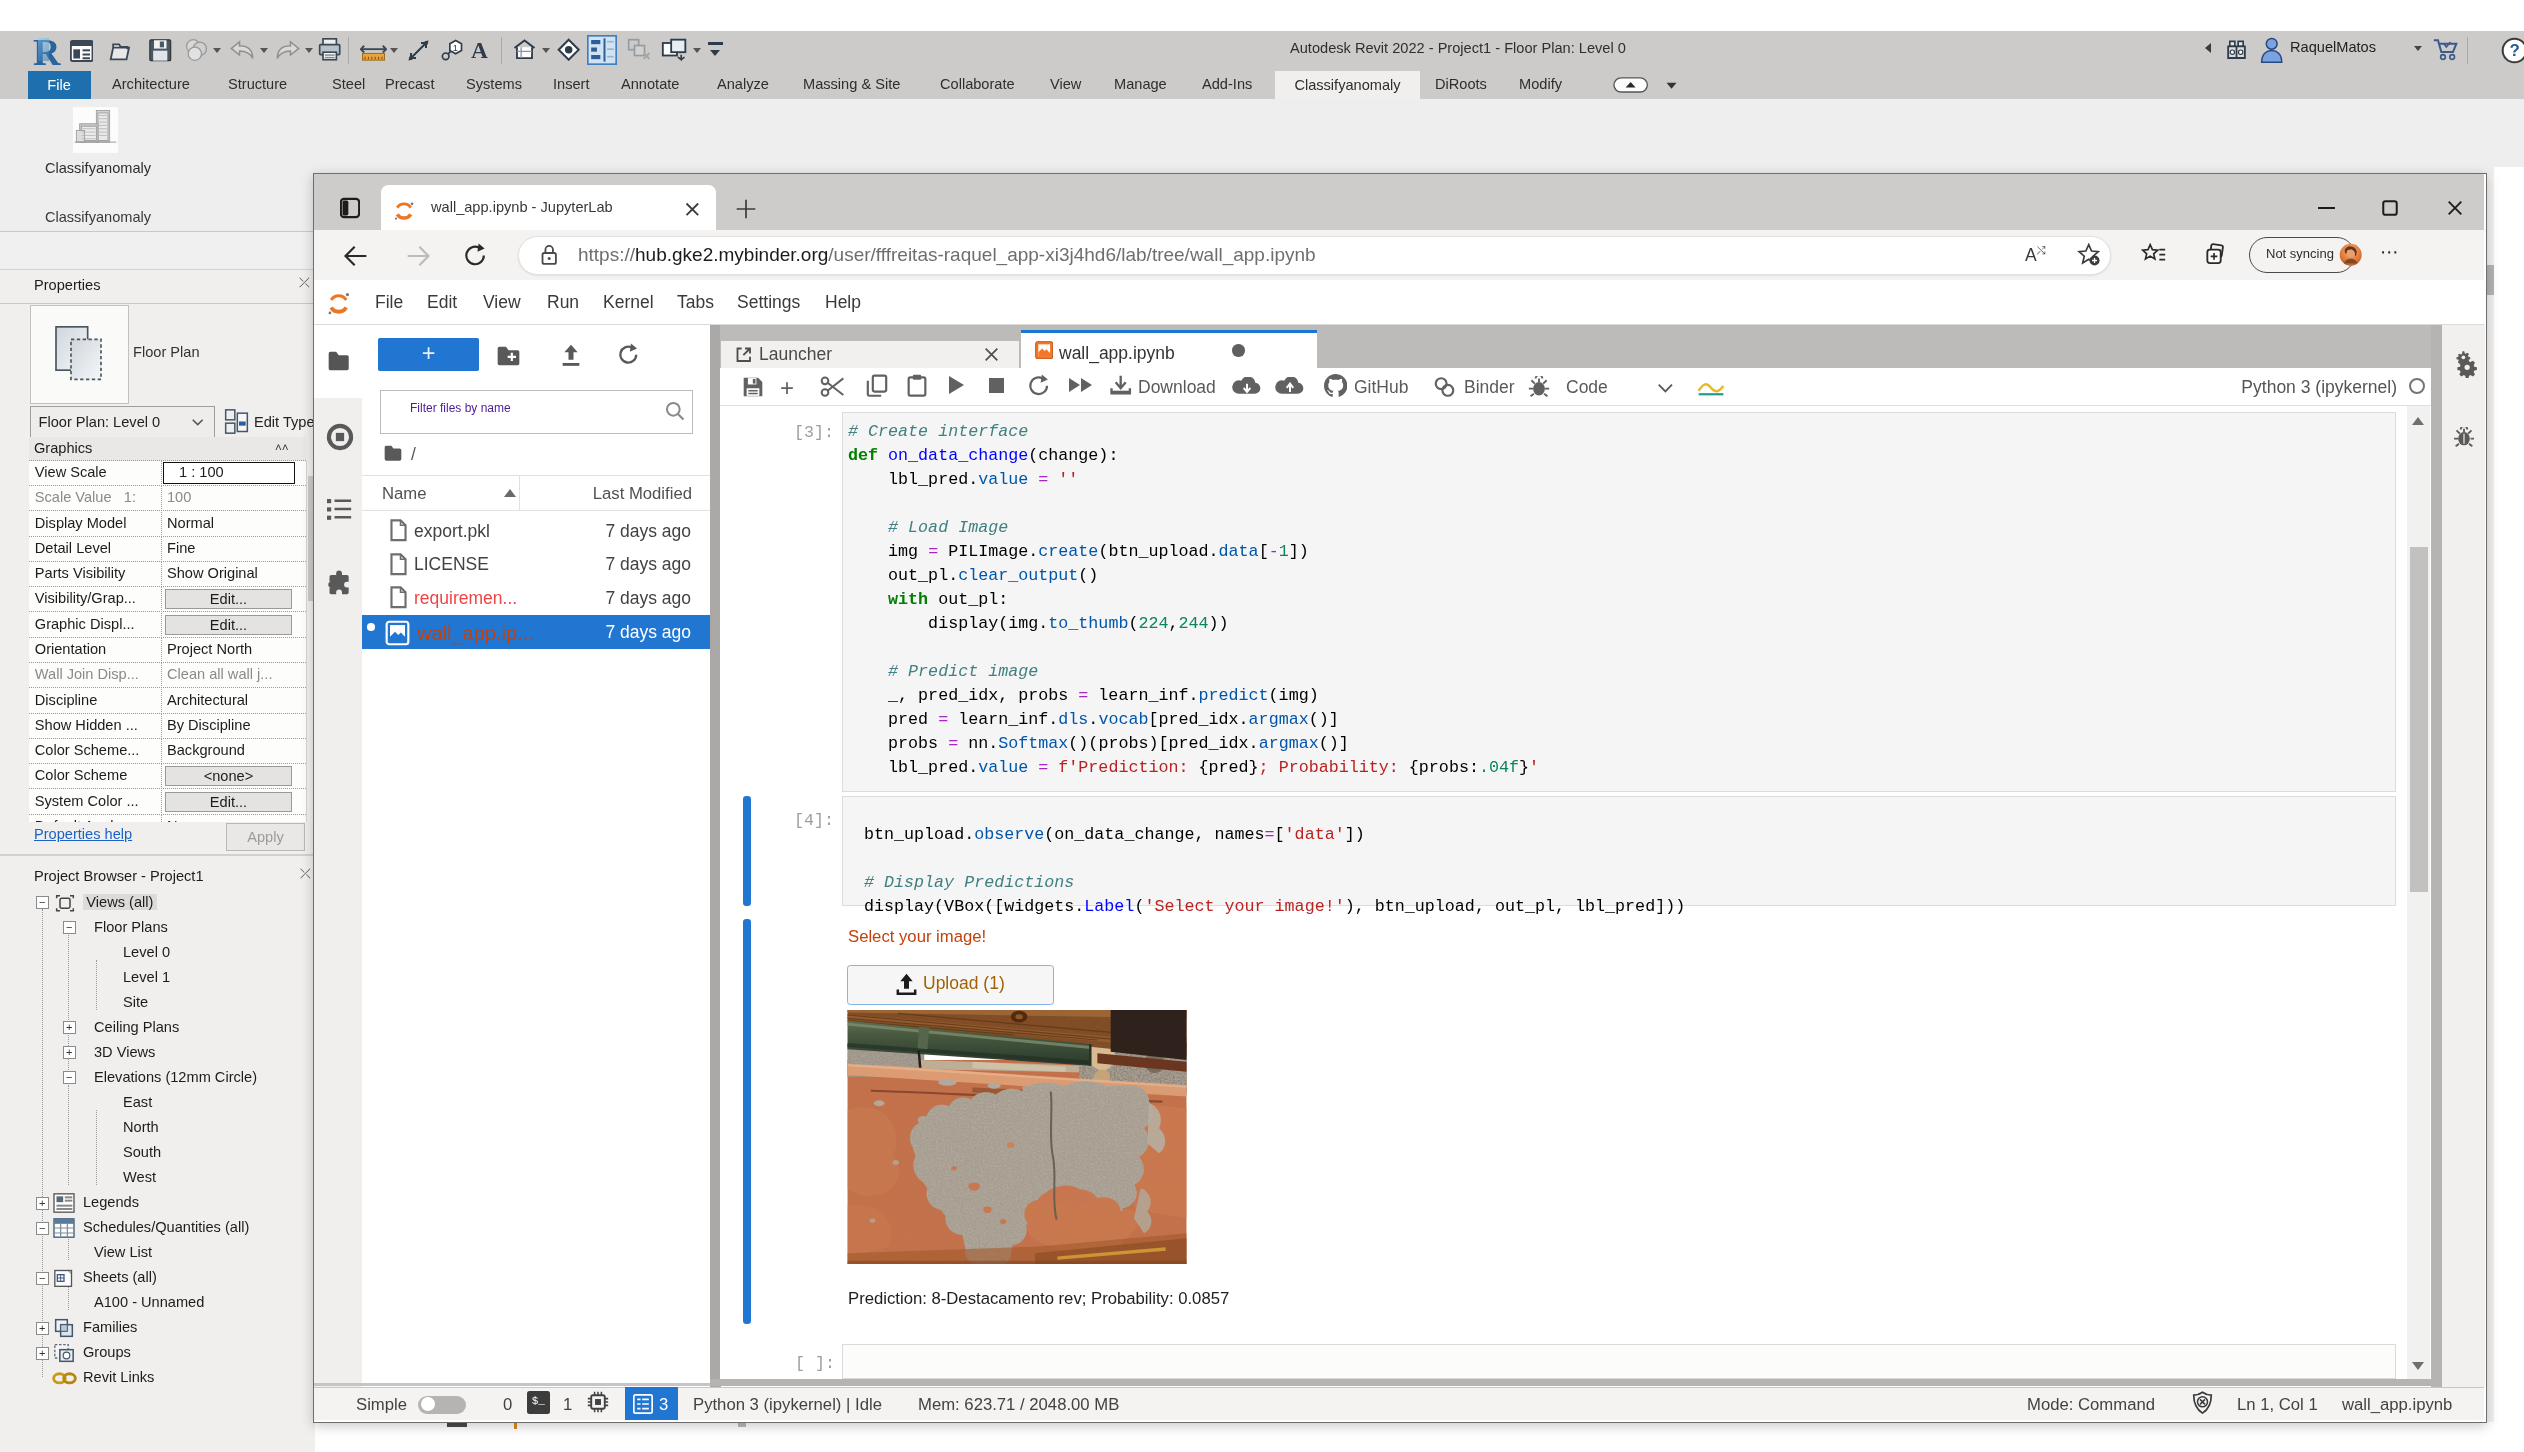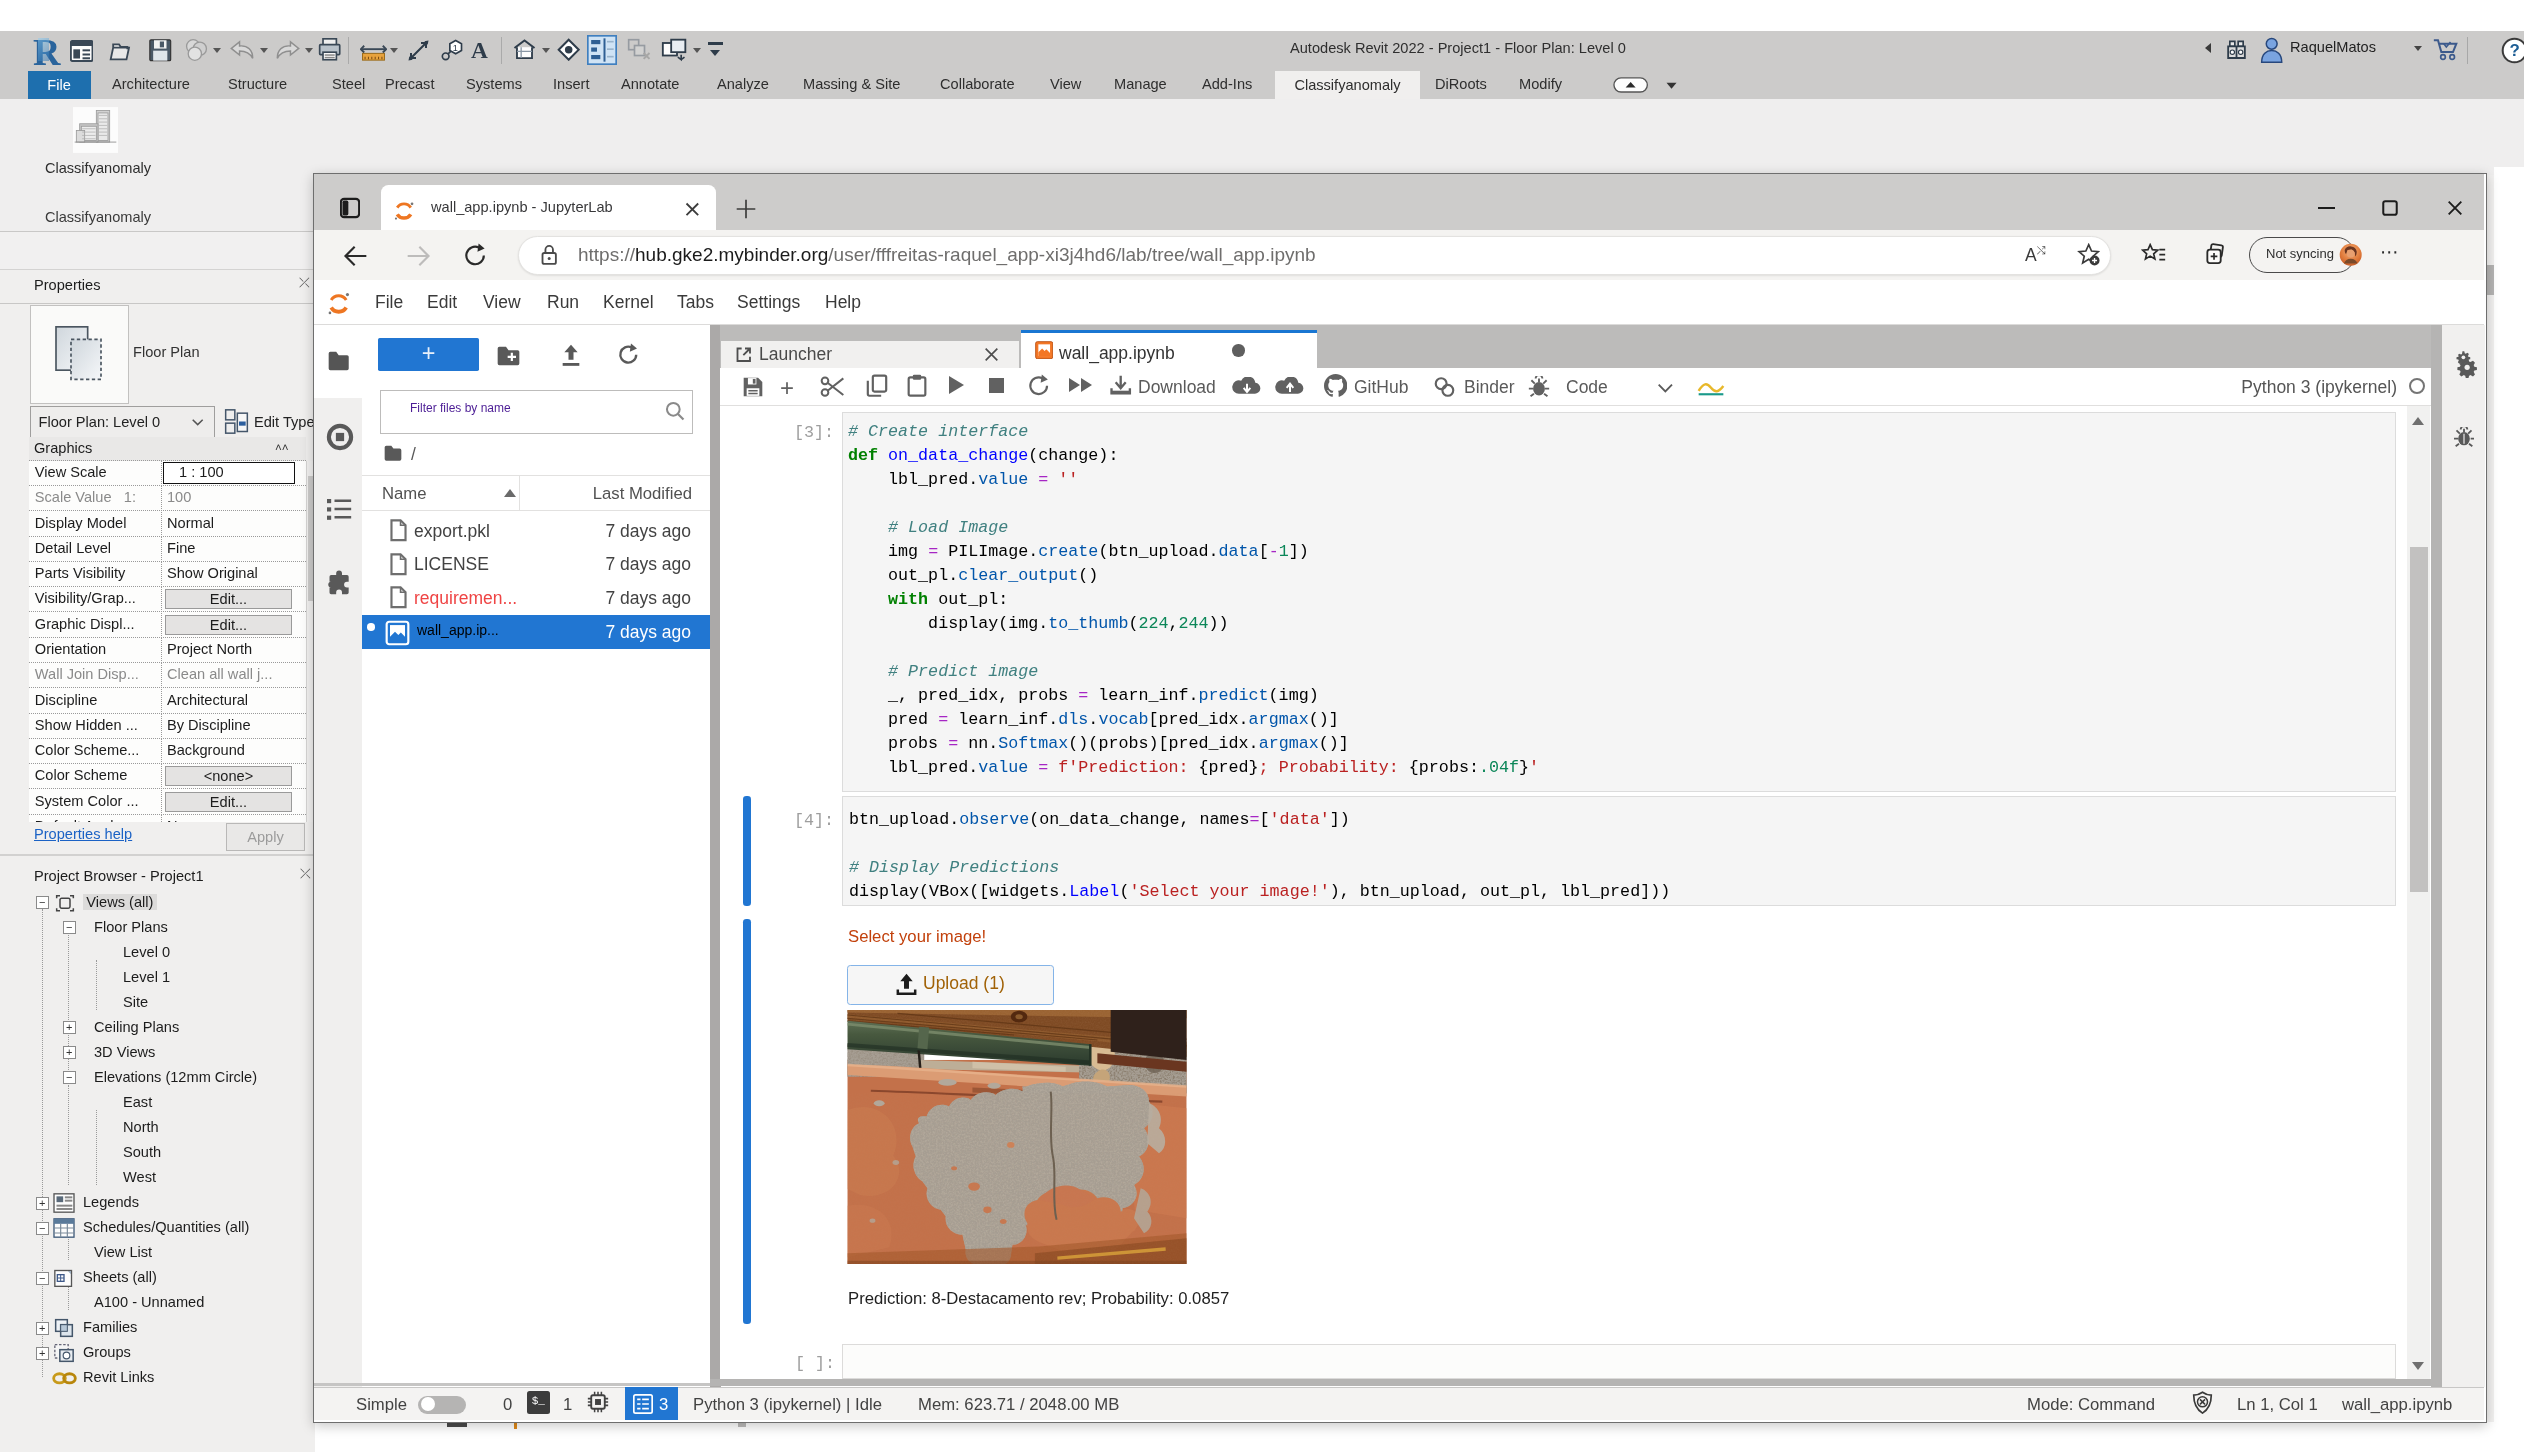--- a/index.html
+++ b/index.html
@@ -623,21 +623,21 @@
     <div class="a" style="left:100px;top:414px;font-size:17.5px;color:#ef4444">requiremen...</div>
     <div class="a" style="left:234px;top:414px;width:143px;font-size:17.5px;color:#424242;text-align:right">7 days ago</div>
 
     <div class="a" style="left:48px;top:441px;width:348px;height:34px;background:#2176d2"></div>
     <div class="a" style="left:53px;top:449px;width:7.5px;height:7.5px;border-radius:50%;background:#fff"></div>
     <svg class="a" style="left:71px;top:446px" width="25" height="26" viewBox="0 0 30 31">
         <rect x="2" y="2" width="26" height="27" rx="3" fill="none" stroke="#fff" stroke-width="2.6"></rect>
         <rect x="6" y="6" width="18" height="19" fill="#fff"></rect>
         <path d="M6 20 l6-6 4 4 3-3 5 5 v5 H6 Z" fill="#2176d2"></path>
       </svg>
-    <div class="a" style="left:103px;top:448px;font-size:14px;color:#000000">wall_app.ip...</div>
+    <div class="a" style="left:103px;top:448px;font-size:20px;color:#c2410c">wall_app.ip...</div>
     <div class="a" style="left:234px;top:448px;width:143px;font-size:17.5px;color:#fff;text-align:right">7 days ago</div>
 
     <div class="a" style="left:396px;top:151px;width:11px;height:1062px;background:#aba9a8"></div>
   </div>
   <div id="jmain">
 
     <div class="a" style="left:406px;top:151px;width:1711px;height:43px;background:#bcbbba"></div>
     <div class="a" style="left:407px;top:167px;width:298px;height:27px;background:#f1f0ef"></div>
     <svg class="a" style="left:421px;top:172px" width="17.5" height="17.5" viewBox="0 0 21 21">
         <path d="M8 3 H3 V18 H18 V13" fill="none" stroke="#4e4e4e" stroke-width="2.2"></path>
@@ -743,21 +743,21 @@
 
     <span class="cm"># Predict image</span>
     _, pred_idx, probs <span class="op">=</span> learn_inf.<span class="pr">predict</span>(img)
     pred <span class="op">=</span> learn_inf.<span class="pr">dls</span>.<span class="pr">vocab</span>[pred_idx.<span class="pr">argmax</span>()]
     probs <span class="op">=</span> nn.<span class="pr">Softmax</span>()(probs)[pred_idx.<span class="pr">argmax</span>()]
     lbl_pred.<span class="pr">value</span> <span class="op">=</span> <span class="st">f'Prediction: </span>{pred}<span class="st">; Probability: </span>{probs:<span class="nu">.04f</span>}<span class="st">'</span></pre>
 
       <div class="a" style="left:429px;top:622px;width:7.5px;height:110px;background:#2176d2;border-radius:3.3px"></div>
       <div class="a mono" style="left:480px;top:637px;color:#9e9e9e">[4]:</div>
       <div class="a" style="left:528px;top:622px;width:1554px;height:110px;background:#f5f5f5;border:0.8px solid #dcdcdc;box-sizing:border-box"></div>
-      <pre class="a mono" style="left:534px;top:633px;margin:1px;font-size:16.7px;line-height:24px">btn_upload.<span class="pr">observe</span>(on_data_change, names<span class="op">=</span>[<span class="st">'data'</span>])
+      <pre class="a mono" style="left:534px;top:633px;margin:16px;font-size:16.7px;line-height:24px">btn_upload.<span class="pr">observe</span>(on_data_change, names<span class="op">=</span>[<span class="st">'data'</span>])
 
 <span class="cm"># Display Predictions</span>
 display(VBox([widgets.<span class="fn">Label</span>(<span class="st">'Select your image!'</span>), btn_upload, out_pl, lbl_pred]))</pre>
 
       <div class="a" style="left:429px;top:745px;width:7.5px;height:405px;background:#2176d2;border-radius:3.3px"></div>
       <div class="a" style="left:534px;top:753px;color:#c2410c">Select your image!</div>
       <div class="a" style="left:533px;top:791px;width:207px;height:40px;background:#f6f6f6;border:1.7px solid #84b4e8;border-radius:3.3px;box-sizing:border-box"></div>
       <svg class="a" style="left:582px;top:799px" width="21" height="24" viewBox="0 0 25 29">
           <path d="M12.5 1 L20 10 H15.5 V19 H9.5 V10 H5 Z" fill="#1c1c1c"></path>
           <path d="M2 20 v5 h21 v-5" fill="none" stroke="#1c1c1c" stroke-width="3"></path>

